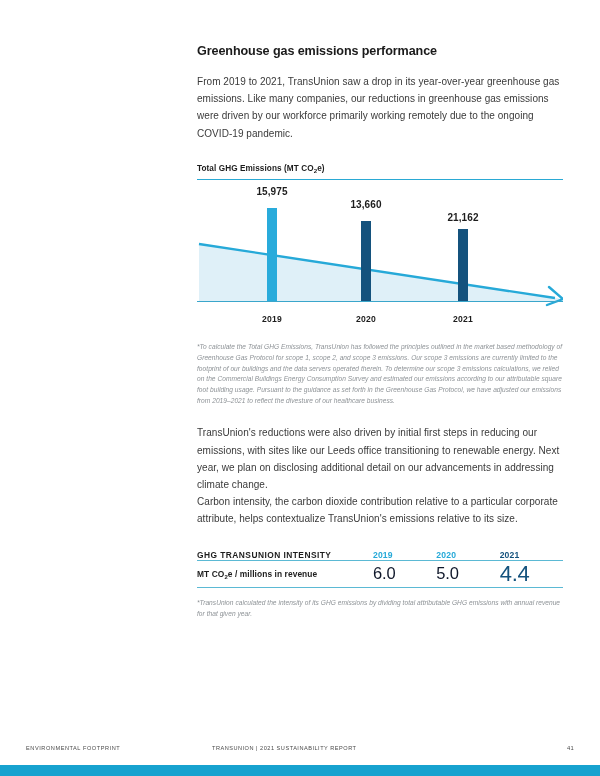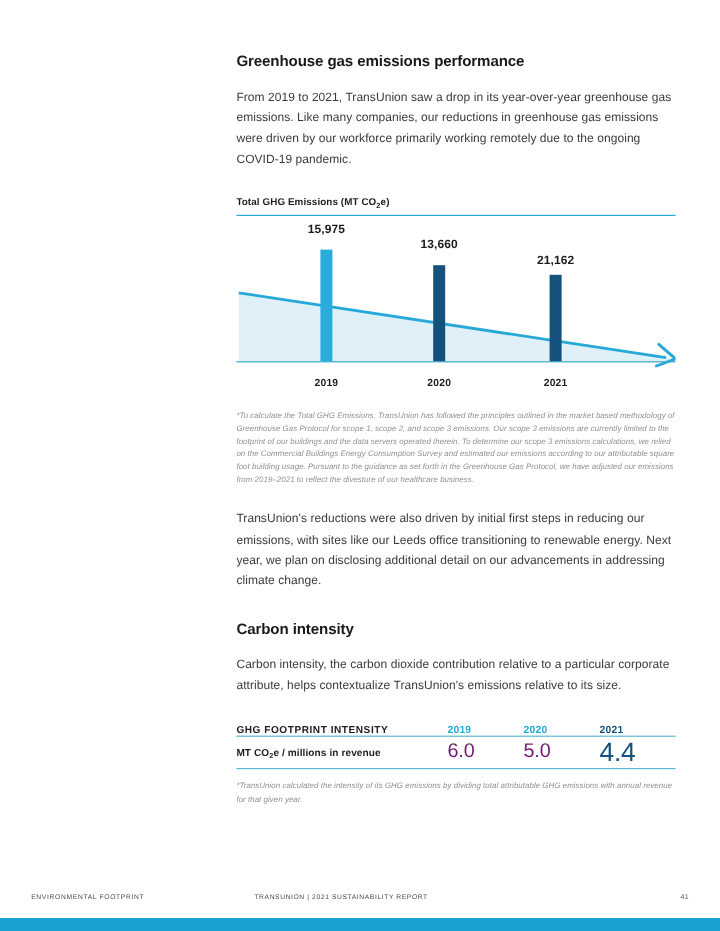--- a/index.html
+++ b/index.html
@@ -169,21 +169,21 @@
     position: relative;
     top: 2px;
   }
   .td-val {
     text-align: center;
     font-size: 16.5px;
     padding-top: 6px;
     padding-bottom: 8px;
     letter-spacing: -0.01em;
   }
-  .val-cyan { color: #701a75; }
+  .val-cyan { color: #0f172a; }
   .val-navy { color: #14527d; font-size: 22px; }
 
   .table-bottom-rule {
     width: 366px;
     height: 1.4px;
     background: #5bb9d4;
   }
 
   
   .footer {
@@ -274,29 +274,28 @@
         <div class="x-label" style="left:266px;">2021</div>
       </div>
 
       <div class="footnote">*To calculate the Total GHG Emissions, TransUnion has followed the principles outlined in the market based methodology of Greenhouse Gas Protocol for scope 1, scope 2, and scope 3 emissions. Our scope 3 emissions are currently limited to the footprint of our buildings and the data servers operated therein. To determine our scope 3 emissions calculations, we relied on the Commercial Buildings Energy Consumption Survey and estimated our emissions according to our attributable square foot building usage. Pursuant to the guidance as set forth in the Greenhouse Gas Protocol, we have adjusted our emissions from 2019–2021 to reflect the divesture of our healthcare business.</div>
     </div>
 
     <div class="para-gap"></div>
 
     <p class="body-text">TransUnion's reductions were also driven by initial first steps in reducing our emissions, with sites like our Leeds office transitioning to renewable energy. Next year, we plan on disclosing additional detail on our advancements in addressing climate change.</p>
 
-    <h2 class="section-title" style="margin-top:24px;">Carbon intensity</h2>
 
     <p class="body-text">Carbon intensity, the carbon dioxide contribution relative to a particular corporate attribute, helps contextualize TransUnion's emissions relative to its size.</p>
 
     <div class="table-block">
       <table class="intensity">
         <thead>
           <tr>
-            <th class="th-label">GHG FOOTPRINT INTENSITY</th>
+            <th class="th-label">GHG TRANSUNION INTENSITY</th>
             <th class="th-year year-cyan">2019</th>
             <th class="th-year year-cyan">2020</th>
             <th class="th-year year-navy">2021</th>
           </tr>
         </thead>
         <tbody>
           <tr>
             <td class="td-label" style="border-top:1.4px solid #5bb9d4;">
               <span>MT CO</span><sub>2</sub><span>e / millions in revenue</span>
             </td>

